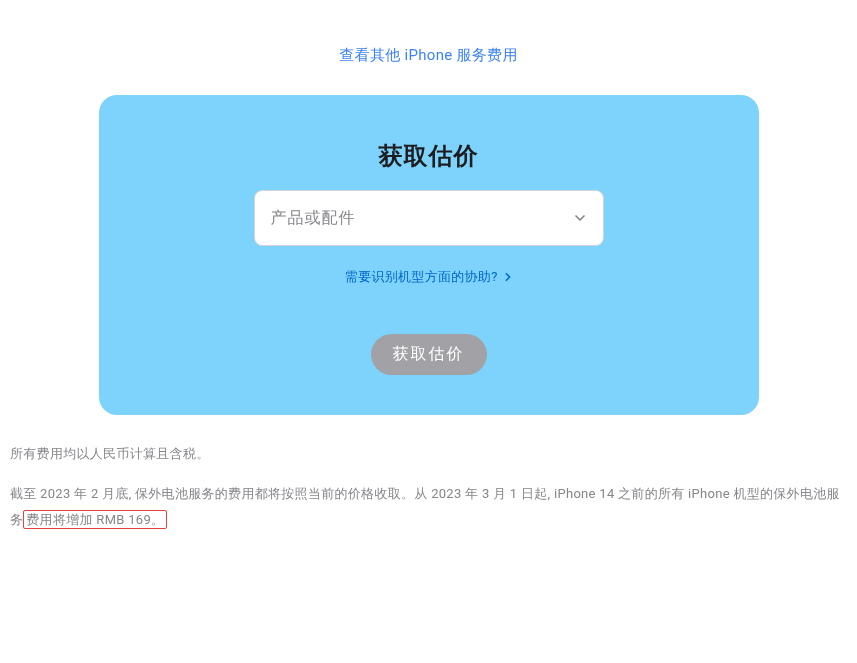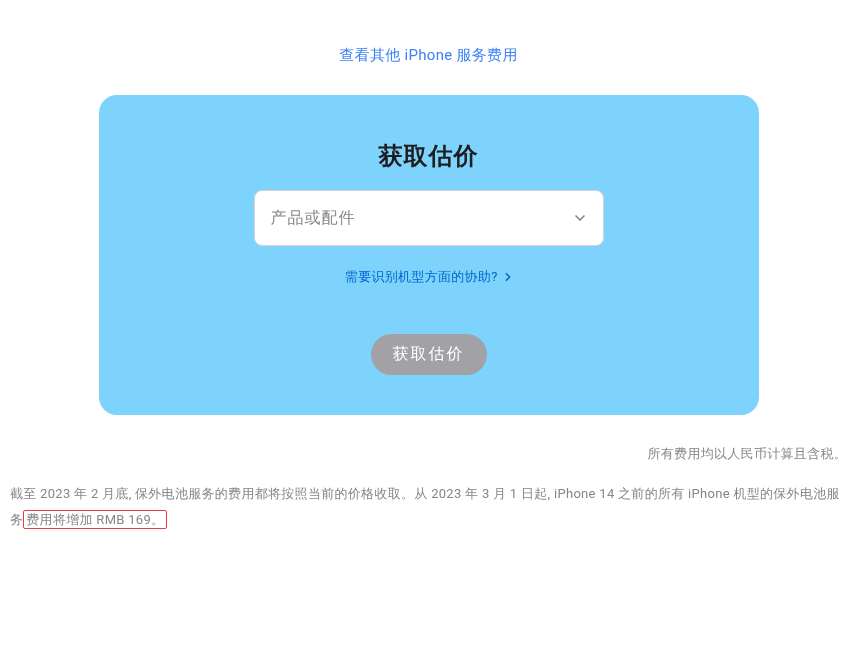--- a/index.html
+++ b/index.html
@@ -114,21 +114,20 @@
     }
     .footer {
       padding: 26px 0 0 0;
       font-size: 13px;
       color: #86868b;
       line-height: 2.0;
       letter-spacing: 0.3px;
     }
     .footer-line1 {
       margin-bottom: 14px;
-      text-align: right;
     }
     .highlight {
       border: 1px solid #e34040;
       border-radius: 2px;
       padding: 1px 2px;
       display: inline;
     }
   </style>
 </head>
 <body>

